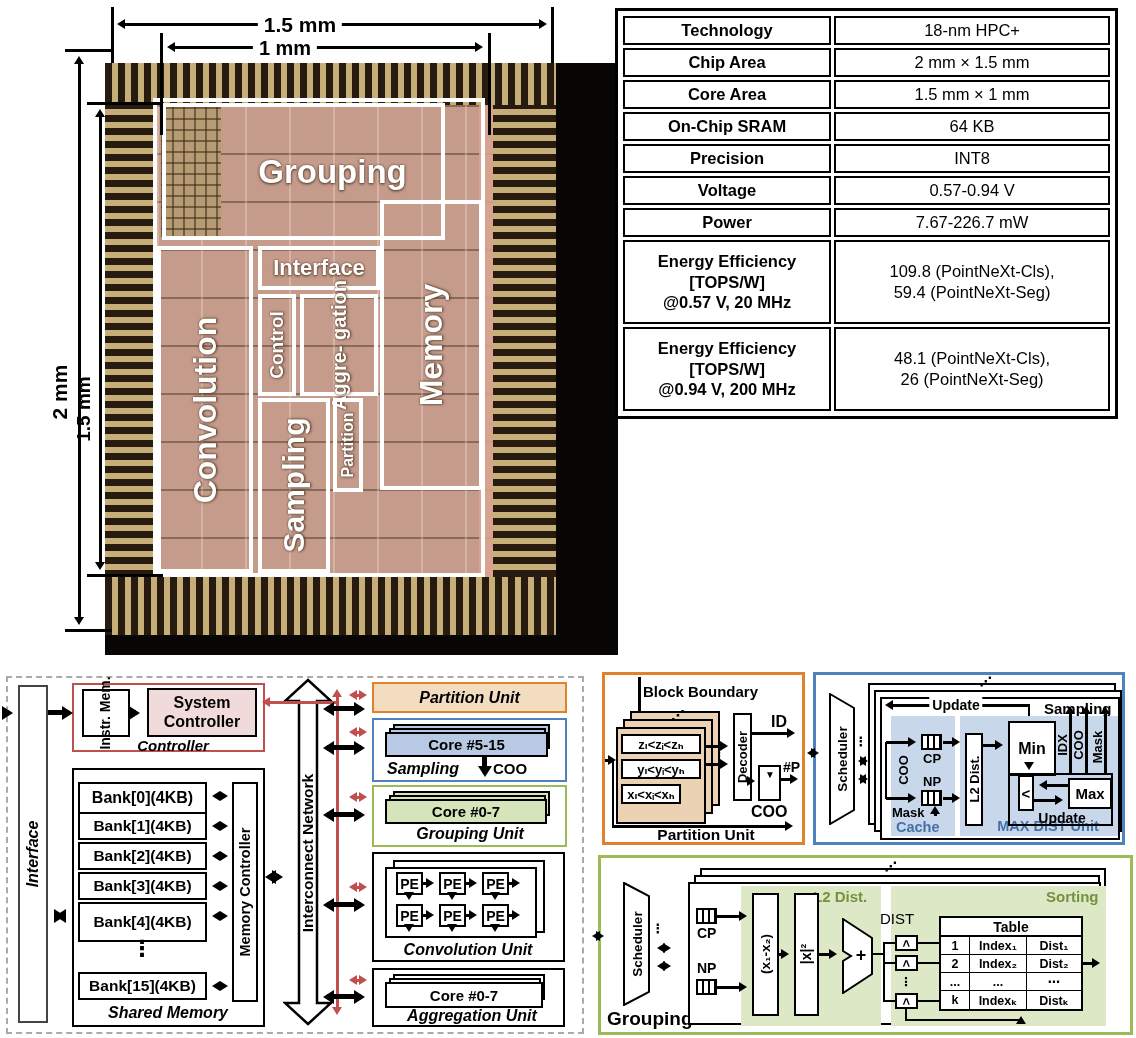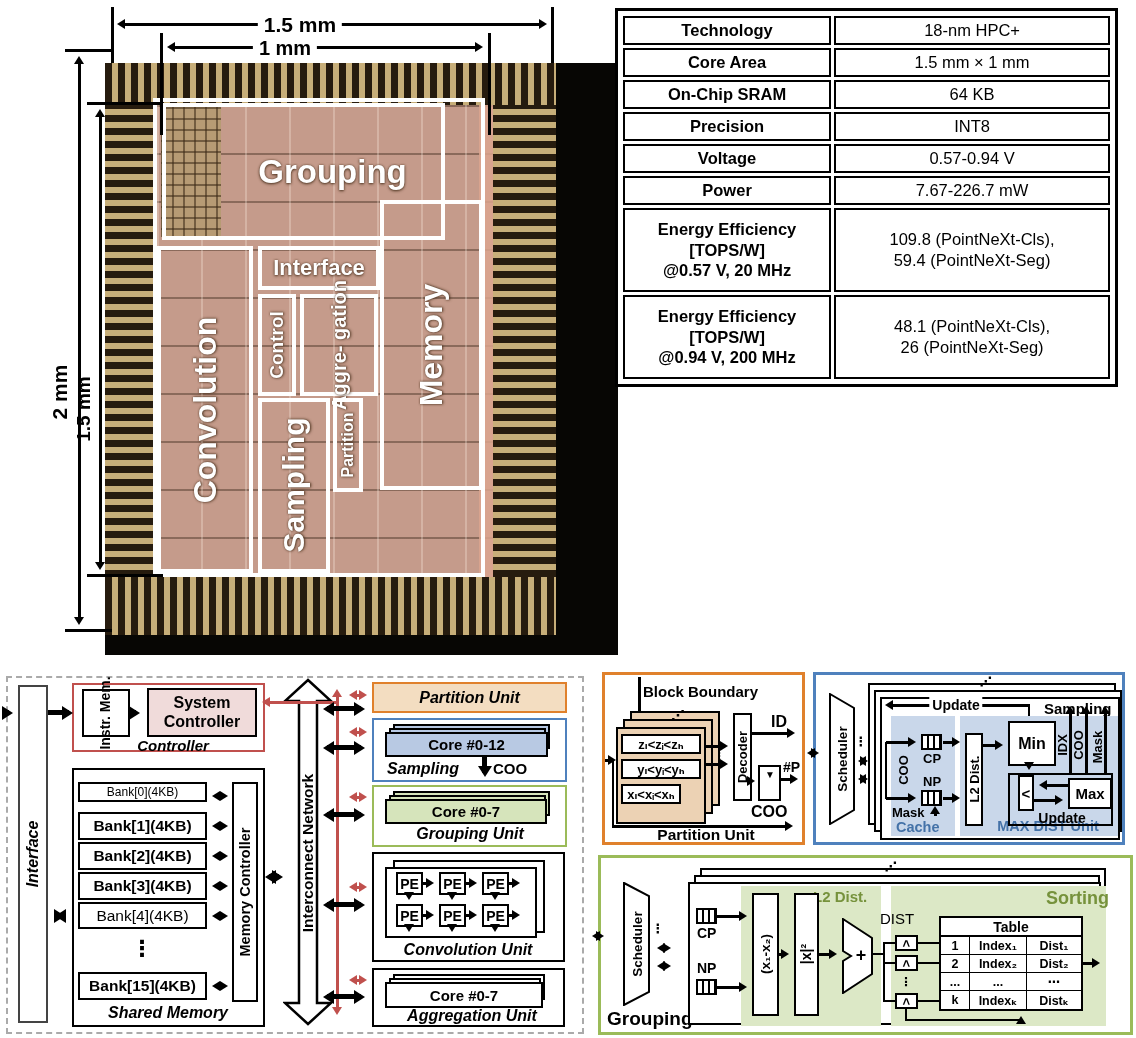--- a/index.html
+++ b/index.html
@@ -116,20 +116,24 @@
   <div class="vtext" style="left:84px;top:409px;font-size:19px">1.5 mm</div>
 
   <div class="spec">
     <table>
       <tbody>
           <tr class="s">
             <td class="l pre">Technology</td>
             <td class="pre">18-nm HPC+</td>
           </tr>
       <tr class="s">
+            <td class="l pre">Chip Area</td>
+            <td class="pre">2 mm × 1.5 mm</td>
+          </tr>
+      <tr class="s">
             <td class="l pre">Core Area</td>
             <td class="pre">1.5 mm × 1 mm</td>
           </tr>
       <tr class="s">
             <td class="l pre">On-Chip SRAM</td>
             <td class="pre">64 KB</td>
           </tr>
       <tr class="s">
             <td class="l pre">Precision</td>
             <td class="pre">INT8</td>
@@ -172,33 +176,33 @@
   <div class="vtext pre" style="left:106px;top:713px;font-size:14px;line-height:1.1;text-align:center">Instr.
 Mem.</div>
   <div class="harr ar" style="left:130px;top:710px;width:6px"></div>
   <div class="bx flex pre" style="left:147px;top:688px;width:110px;height:49px;background:#f0dbda;font-weight:bold;font-size:16px;line-height:1.15">
     <span class="pre">System
 Controller</span>
   </div>
   <div class="ctext it" style="left:173px;top:745px;font-size:15px">Controller</div>
 
   <div class="abs" style="left:72px;top:768px;width:193px;height:259px;border:2.5px solid #000;box-sizing:border-box"></div>
-  <div class="bx flex" style="left:78px;top:782px;width:129px;height:20px;font-weight:normal;font-size:12px">
+  <div class="bx flex" style="left:78px;top:782px;width:129px;height:32px;font-weight:bold;font-size:16px">
       <span>Bank[0](4KB)</span>
     </div>
   <div class="bx flex" style="left:78px;top:812px;width:129px;height:28px;font-weight:bold;font-size:15.5px">
       <span>Bank[1](4KB)</span>
     </div>
   <div class="bx flex" style="left:78px;top:842px;width:129px;height:28px;font-weight:bold;font-size:15.5px">
       <span>Bank[2](4KB)</span>
     </div>
   <div class="bx flex" style="left:78px;top:872px;width:129px;height:28px;font-weight:bold;font-size:15.5px">
       <span>Bank[3](4KB)</span>
     </div>
-  <div class="bx flex" style="left:78px;top:902px;width:129px;height:27px;font-weight:normal;font-size:15.5px">
+  <div class="bx flex" style="left:78px;top:902px;width:129px;height:40px;font-weight:bold;font-size:15.5px">
       <span>Bank[4](4KB)</span>
     </div>
   <div class="ctext" style="left:142px;top:949px;font-size:22px">⋮</div>
   <div class="bx flex" style="left:78px;top:972px;width:129px;height:28px;font-weight:bold;font-size:15.5px">
       <span>Bank[15](4KB)</span>
     </div>
   <div class="bx" style="left:232px;top:782px;width:26px;height:220px"></div>
   <div class="vtext" style="left:245px;top:892px;font-size:14.5px">Memory Controller</div>
   <div class="ctext it" style="left:168px;top:1013px;font-size:16px">Shared Memory</div>
   <div class="harr thin al ar" style="left:215px;top:795px;width:10px"></div>
@@ -228,21 +232,21 @@
   <div class="harr thin al ar red" style="left:352px;top:886px;width:12px"></div>
   <div class="harr thin al ar red" style="left:352px;top:979px;width:12px"></div>
 
   <div class="abs flex it" style="left:372px;top:682px;width:195px;height:31px;border:2.5px solid #e0812c;background:#f3ddc1;box-sizing:border-box;font-weight:bold;font-size:16px">
     <span>Partition Unit</span>
   </div>
   <div class="abs" style="left:372px;top:718px;width:195px;height:64px;border:2.5px solid #4f81bd;box-sizing:border-box;background:#fff"></div>
   <div class="bx" style="left:393px;top:724px;width:157px;height:25px;background:#b8c9e3"></div>
   <div class="bx" style="left:389px;top:728px;width:157px;height:25px;background:#b8c9e3"></div>
   <div class="bx flex" style="left:385px;top:732px;width:163px;height:25px;background:#b8c9e3;font-weight:bold;font-size:15px">
-    <span>Core #0-12</span>
+    <span>Core #5-15</span>
   </div>
   <div class="abs it" style="left:387px;top:760px;font-weight:bold;font-size:16px">Sampling</div>
   <div class="varr ad" style="left:482px;top:757px;height:16px"></div>
   <div class="abs" style="left:493px;top:760px;font-weight:bold;font-size:15px">COO</div>
   <div class="abs" style="left:372px;top:785px;width:195px;height:62px;border:2.5px solid #9bbb59;box-sizing:border-box;background:#fff"></div>
   <div class="bx" style="left:393px;top:791px;width:157px;height:25px;background:#d6e4bb"></div>
   <div class="bx" style="left:389px;top:795px;width:157px;height:25px;background:#d6e4bb"></div>
   <div class="bx flex" style="left:385px;top:799px;width:162px;height:25px;background:#d6e4bb;font-weight:bold;font-size:15px">
     <span>Core #0-7</span>
   </div>
@@ -356,21 +360,21 @@
     <div class="abs" style="left:107px;top:76px;font-weight:bold;font-size:13px">CP</div>
     <div class="abs" style="left:107px;top:99px;font-weight:bold;font-size:13px">NP</div>
     <div class="fifo" style="left:105px;top:115px"></div>
     <div class="abs" style="left:76px;top:130px;font-weight:bold;font-size:13px">Mask</div>
     <div class="varr thin au" style="left:118px;top:134px;height:7px"></div>
     <div class="harr thin ar" style="left:127px;top:66px;width:14px"></div>
     <div class="harr thin ar" style="left:127px;top:122px;width:14px"></div>
     <div class="bx" style="left:149px;top:58px;width:18px;height:93px"></div>
     <div class="vtext" style="left:158px;top:104px;font-size:13px">L2 Dist.</div>
     <div class="harr thin ar" style="left:167px;top:69px;width:17px"></div>
-    <div class="bx flex" style="left:192px;top:46px;width:48px;height:45px;font-weight:bold;font-size:16px">
+    <div class="bx flex" style="left:192px;top:46px;width:48px;height:55px;font-weight:bold;font-size:16px">
         <span>Min</span>
       </div>
     <div class="abs" style="left:192px;top:98px;width:105px;height:53px;border:2px solid #000;box-sizing:border-box"></div>
     <div class="varr thin ad" style="left:212px;top:91px;height:1px"></div>
     <div class="bx flex" style="left:202px;top:100px;width:16px;height:36px;font-weight:bold;font-size:15px">
         <span>&lt;</span>
       </div>
     <div class="bx flex" style="left:252px;top:103px;width:44px;height:31px;font-weight:bold;font-size:15px">
         <span>Max</span>
       </div>
@@ -395,21 +399,21 @@
     <div class="harr thin al ar" style="left:59px;top:89px;width:8px"></div>
     <div class="harr thin al ar" style="left:59px;top:107px;width:8px"></div>
     <div class="abs" style="left:6px;top:150px;font-weight:bold;font-size:19px">Grouping</div>
     <div class="bx" style="left:99px;top:10px;width:406px;height:140px"></div>
     <div class="bx" style="left:93px;top:17px;width:406px;height:140px"></div>
     <div class="bx" style="left:87px;top:24px;width:413px;height:143px"></div>
     <div class="ctext" style="left:290px;top:8px;font-size:13px">⋰</div>
     <div class="shadeg" style="left:140px;top:28px;width:140px;height:140px"></div>
     <div class="abs" style="left:212px;top:30px;font-weight:bold;font-size:15px;color:#76923c">L2 Dist.</div>
     <div class="shadeg" style="left:290px;top:28px;width:215px;height:140px"></div>
-    <div class="abs" style="left:445px;top:30px;font-weight:bold;font-size:18px;color:#76923c">Sorting</div>
+    <div class="abs" style="left:445px;top:30px;font-weight:bold;font-size:15px;color:#76923c">Sorting</div>
     <div class="fifo" style="left:95px;top:50px"></div>
     <div class="abs" style="left:96px;top:67px;font-weight:bold;font-size:14px">CP</div>
     <div class="abs" style="left:96px;top:102px;font-weight:bold;font-size:14px">NP</div>
     <div class="fifo" style="left:95px;top:121px"></div>
     <div class="bx" style="left:151px;top:35px;width:27px;height:123px"></div>
     <div class="vtext" style="left:164px;top:96px;font-size:13.5px">(x₁-x₂)</div>
     <div class="bx" style="left:193px;top:35px;width:25px;height:123px"></div>
     <div class="vtext" style="left:205px;top:96px;font-size:14px">|x|²</div>
     <svg class="abs" style="left:241px;top:60px" width="31" height="76" viewBox="0 0 31 76">
         <polygon points="1,1 30,20 30,56 1,75 1,43 9,38 1,33" fill="#fff" stroke="#000" stroke-width="2"></polygon>

